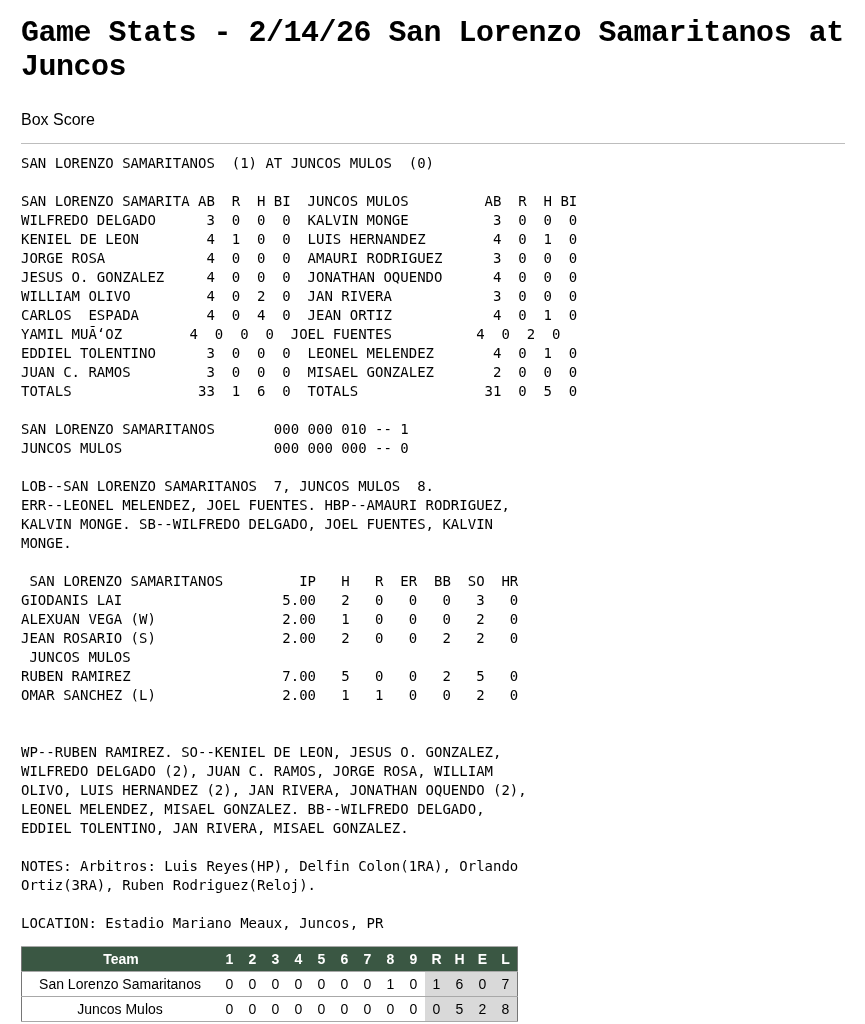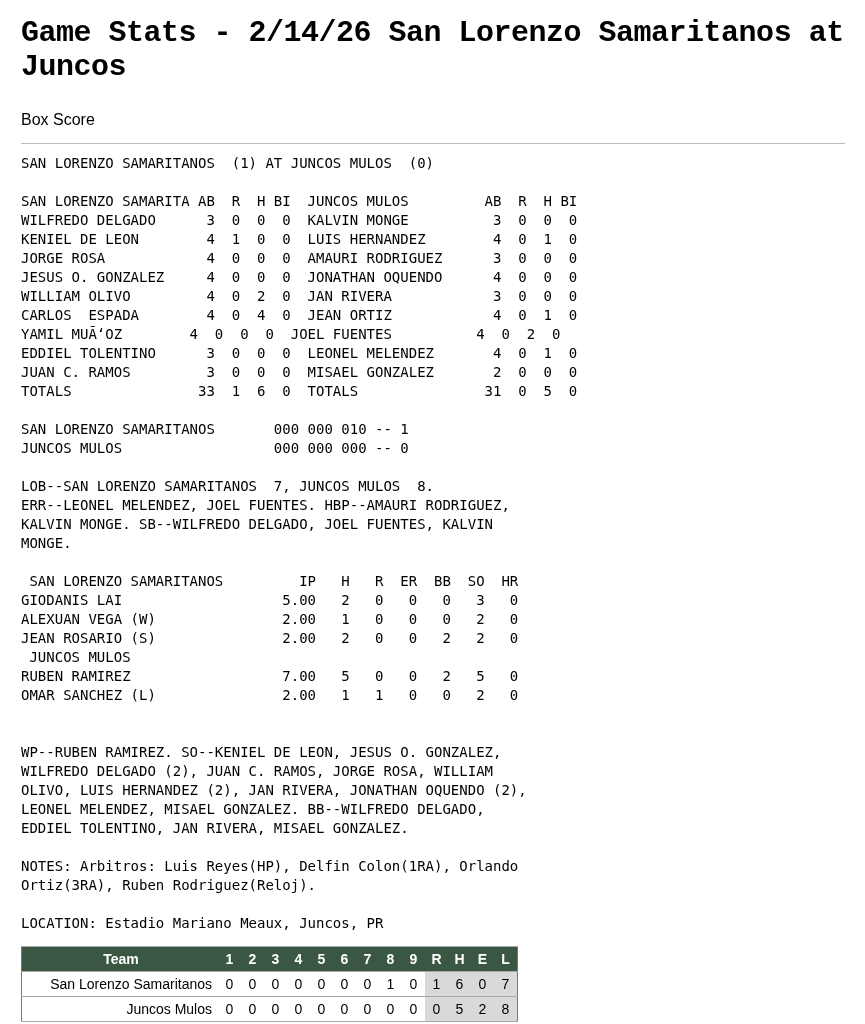--- a/index.html
+++ b/index.html
@@ -58,21 +58,21 @@
     white-space: nowrap;
     line-height: 16px;
   }
   table.linescore th.team-col,
   table.linescore td.team-col {
     width: 182px;
     text-align: left;
     padding-left: 6px;
     padding-right: 6px;
   }
-  table.linescore td.team-col { text-align: right; margin-left: 30px; }
+  table.linescore td.team-col { text-align: center; margin-left: 30px; }
   table.linescore th.num-col,
   table.linescore td.num-col {
     width: 19px;
   }
   table.linescore th {
     color: #ffffff;
     font-weight: bold;
   }
   table.linescore th.team-col { text-align: center; padding-left: 8px; }
   .footer-line {

